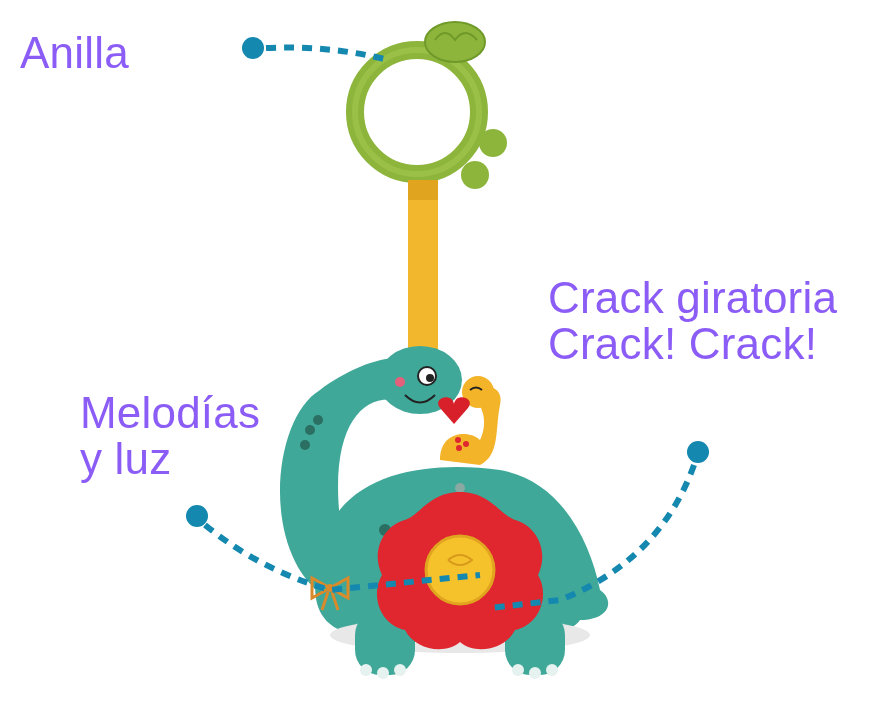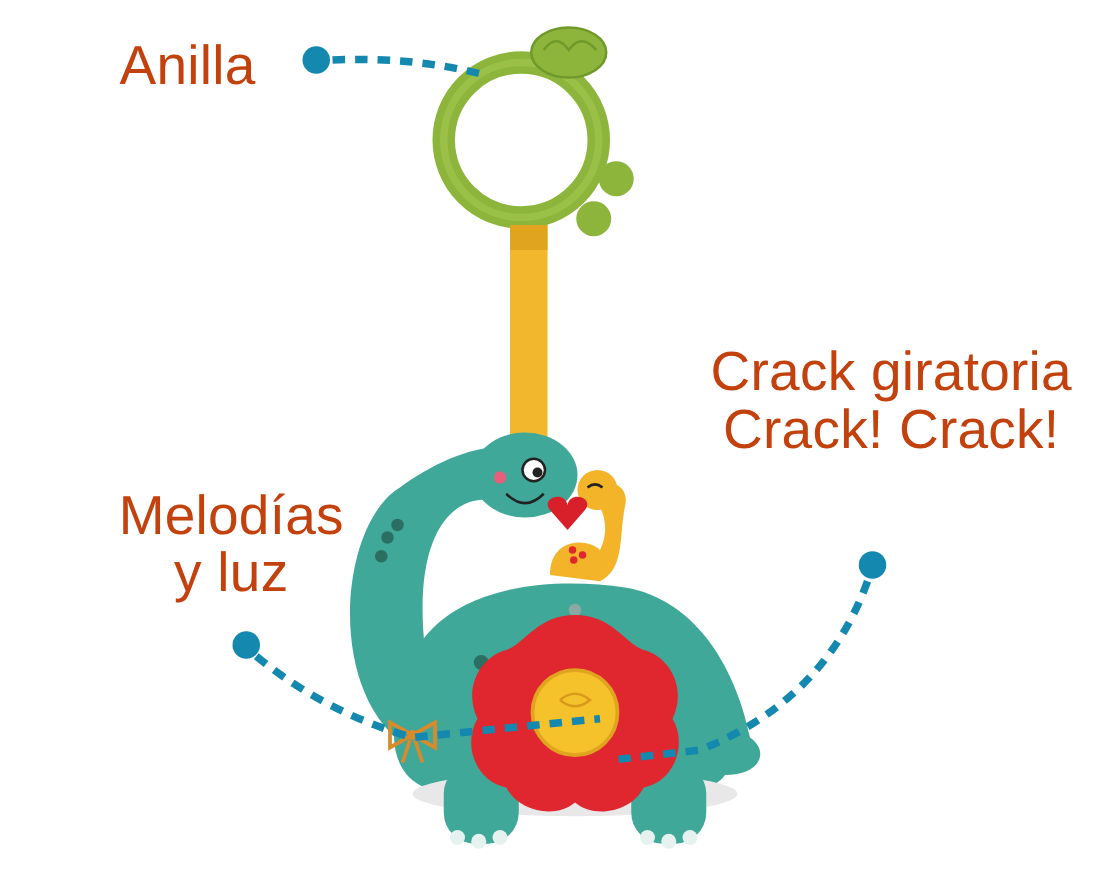--- a/index.html
+++ b/index.html
@@ -1,19 +1,19 @@
 <!DOCTYPE html>
 <html><head>
 <meta charset="utf-8">
 <style>
   html, body { margin:0; padding:0; background:#ffffff; }
   body { width:886px; height:709px; position:relative; overflow:hidden;
          font-family:"Liberation Sans", sans-serif; }
-  .label { position:absolute; color:#c2410c; font-size:44px; line-height:46px;
-           text-align:center; letter-spacing:0.2px; }
+  .label { position:absolute; color:#8b5cf6; font-size:44px; line-height:46px;
+           text-align:left; letter-spacing:0.2px; }
   #lbl-ring { left:20px; top:30px; width:260px; }
   #lbl-melody { left:80px; top:390px; width:210px; }
   #lbl-flower { left:548px; top:275px; width:330px; }
   .label span { display:block; }
   svg.art { position:absolute; left:0; top:0; }
 </style>
 </head>
 <body>
 
 <div id="lbl-ring" class="label">

